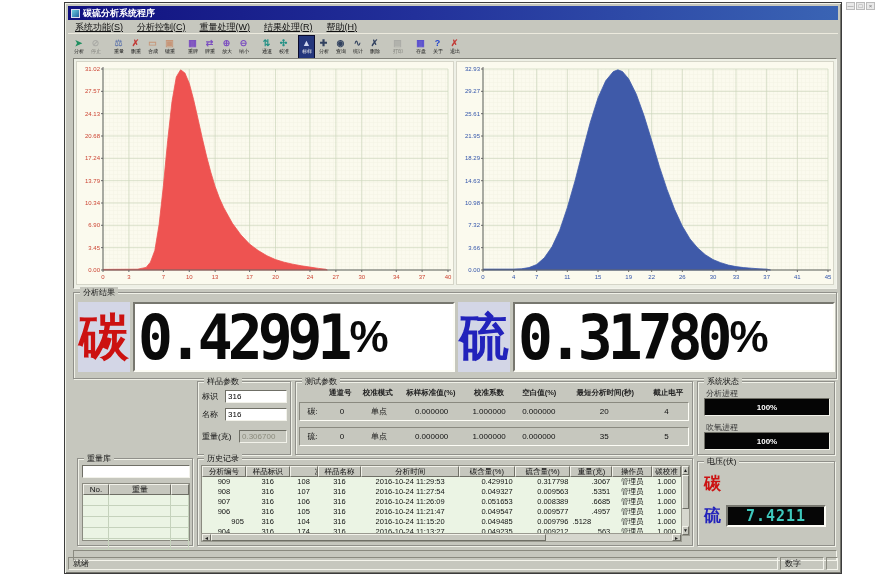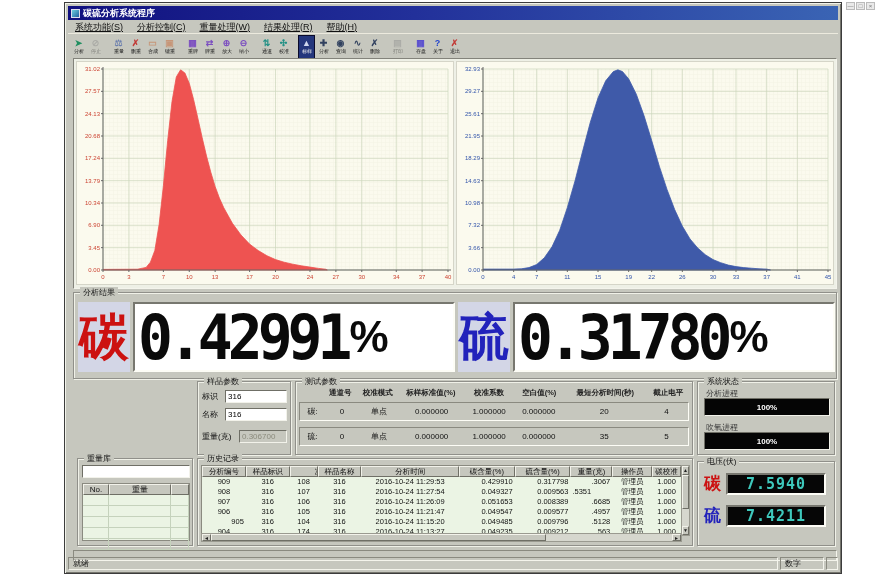--- a/index.html
+++ b/index.html
@@ -549,21 +549,21 @@
           <span class="h-cell" style="width: 29px; text-align: center;">1.000</span>
         </div>
         <div class="h-row">
           <span class="h-cell" style="width: 44px; text-align: center;">908</span>
           <span class="h-cell" style="width: 44px; text-align: center;">316</span>
           <span class="h-cell" style="width: 28px; text-align: center;">107</span>
           <span class="h-cell" style="width: 44px; text-align: center;">316</span>
           <span class="h-cell" style="width: 98px; text-align: center;">2016-10-24 11:27:54</span>
           <span class="h-cell" style="width: 56px; text-align: right;">0.049327</span>
           <span class="h-cell" style="width: 56px; text-align: right;">0.009563</span>
-          <span class="h-cell" style="width: 42px; text-align: left;">.5351</span>
+          <span class="h-cell" style="width: 42px; text-align: right;">.5351</span>
           <span class="h-cell" style="width: 40px; text-align: center;">管理员</span>
           <span class="h-cell" style="width: 29px; text-align: center;">1.000</span>
         </div>
         <div class="h-row">
           <span class="h-cell" style="width: 44px; text-align: center;">907</span>
           <span class="h-cell" style="width: 44px; text-align: center;">316</span>
           <span class="h-cell" style="width: 28px; text-align: center;">106</span>
           <span class="h-cell" style="width: 44px; text-align: center;">316</span>
           <span class="h-cell" style="width: 98px; text-align: center;">2016-10-24 11:26:09</span>
           <span class="h-cell" style="width: 56px; text-align: right;">0.051653</span>
@@ -585,21 +585,21 @@
           <span class="h-cell" style="width: 29px; text-align: center;">1.000</span>
         </div>
         <div class="h-row">
           <span class="h-cell" style="width: 44px; text-align: right;">905</span>
           <span class="h-cell" style="width: 44px; text-align: center;">316</span>
           <span class="h-cell" style="width: 28px; text-align: center;">104</span>
           <span class="h-cell" style="width: 44px; text-align: center;">316</span>
           <span class="h-cell" style="width: 98px; text-align: center;">2016-10-24 11:15:20</span>
           <span class="h-cell" style="width: 56px; text-align: right;">0.049485</span>
           <span class="h-cell" style="width: 56px; text-align: right;">0.009796</span>
-          <span class="h-cell" style="width: 42px; text-align: right;">.5128</span>
+          <span class="h-cell" style="width: 42px; text-align: left;">.5128</span>
           <span class="h-cell" style="width: 40px; text-align: center;">管理员</span>
           <span class="h-cell" style="width: 29px; text-align: center;">1.000</span>
         </div>
         <div class="h-row">
           <span class="h-cell" style="width: 44px; text-align: center;">904</span>
           <span class="h-cell" style="width: 44px; text-align: center;">316</span>
           <span class="h-cell" style="width: 28px; text-align: center;">174</span>
           <span class="h-cell" style="width: 44px; text-align: center;">316</span>
           <span class="h-cell" style="width: 98px; text-align: center;">2016-10-24 11:13:27</span>
           <span class="h-cell" style="width: 56px; text-align: right;">0.049235</span>
@@ -626,21 +626,20 @@
     <div class="prog-label" style="top:6px">分析进程</div>
     <div class="prog-bar" style="top:16px">100%</div>
     <div class="prog-label" style="top:40px">吹氧进程</div>
     <div class="prog-bar" style="top:50px">100%</div>
   </div>
 
   <div class="groupbox voltage-group">
     <span class="gb-label">电压(伏)</span>
     <div class="volt-row" style="top:10px">
       <span class="volt-el" id="volt-el-0" style="color: rgb(204, 17, 17);">碳</span>
-      <span class="lcd-volt" id="volt-v-0" style="color: rgb(62, 200, 188);">7.5940</span>
     </div>
     <div class="volt-row" style="top:42px">
       <span class="volt-el" id="volt-el-1" style="color: rgb(34, 34, 187);">硫</span>
       <span class="lcd-volt" id="volt-v-1" style="color: rgb(62, 200, 188);">7.4211</span>
     </div>
   </div>
 
   <div class="bottom-strip"></div>
 
   <div class="statusbar">

